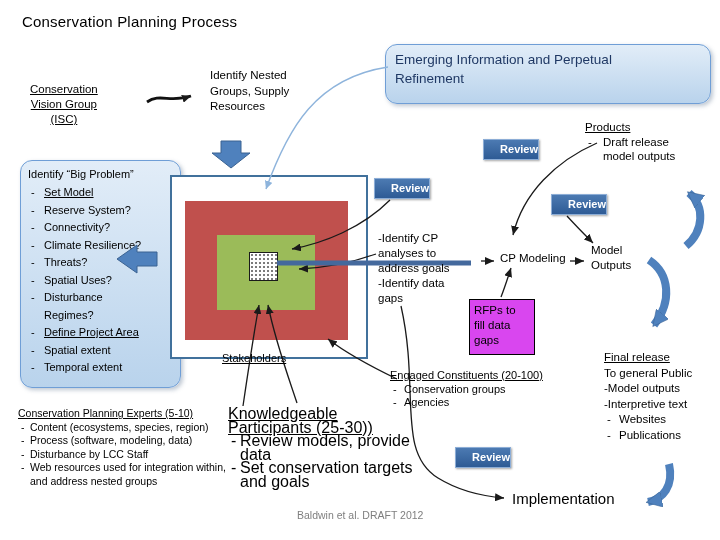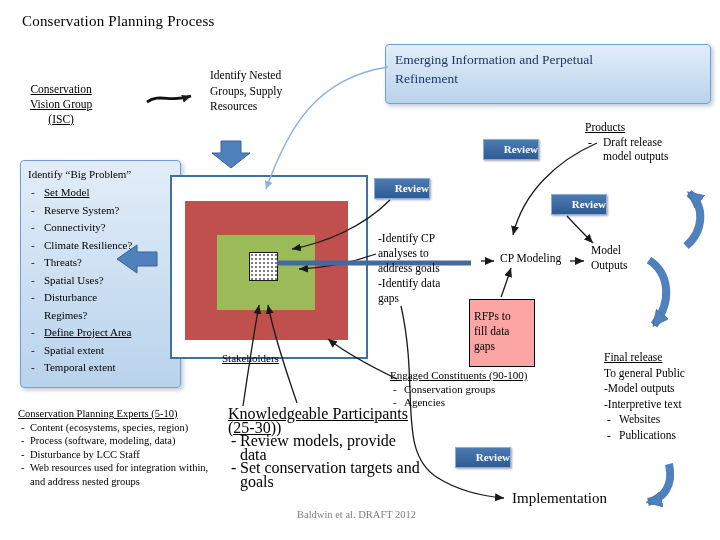--- a/index.html
+++ b/index.html
@@ -1,28 +1,28 @@
 <!DOCTYPE html>
 <html><head>
 <meta charset="utf-8">
 <style>
   html,body { margin:0; padding:0; background:#fff; }
   #stage {
     position:relative; width:720px; height:540px; background:#ffffff;
-    font-family:Liberation Serif, serif; color:#000; overflow:hidden;
+    font-family:Liberation Sans, sans-serif; color:#000; overflow:hidden;
   }
   .abs { position:absolute; }
   .pre { white-space:pre-line; }
   .u { text-decoration:underline; }
 
   .page-title { left:22px; top:13px; font-size:15px; letter-spacing:.2px; }
 
   .bluebox {
     background:linear-gradient(#e2edf8, #b9d3ec);
-    border:1.5px solid #6f9ed6; border-radius:4px;
+    border:1.5px solid #6f9ed6; border-radius:12px;
     box-shadow:2px 2px 4px rgba(110,130,155,.45);
   }
   #emerging-box { left:385px; top:44px; width:306px; height:48px; padding:5px 9px;
     font-size:13.5px; line-height:19px; color:#1f3864; }
 
   #vision-group { left:30px; top:82px; font-size:11.5px; line-height:15px;text-align:center; }
   #nested-groups { left:210px; top:68px; font-size:11.5px; line-height:15.5px; }
 
   #big-problem { left:20px; top:160px; width:150px; height:216px; padding:5px 2px 5px 7px;
     font-size:11px; }
@@ -54,22 +54,22 @@
   #review-3 { left:551px; top:194px; }
   #review-4 { left:455px; top:447px; }
 
   #cp-analyses { left:378px; top:231px; width:105px; font-size:11.5px; line-height:15px; z-index:6; }
   #cp-modeling { left:500px; top:252px; font-size:11.5px; z-index:6; }
   #model-outputs { left:591px; top:243px; font-size:11.5px; line-height:15px; z-index:6; }
 
   #products-block { left:585px; top:120px; font-size:11.5px; line-height:14.5px; width:120px; z-index:6; }
   #products-block .li { padding-left:18px; }
 
-  #rfps-box { left:469px; top:299px; width:56px; height:48px; background:#fca5a5;
-    border:1.5px solid #000; padding:9px 4px; font-size:11.5px; line-height:15px; z-index:6; }
+  #rfps-box { left:469px; top:299px; width:56px; height:48px; background:#d946ef;
+    border:1.5px solid #000; padding:3px 4px; font-size:11.5px; line-height:15px; z-index:6; }
 
   #final-release { left:604px; top:350px; width:118px; font-size:11.5px; line-height:15.5px; z-index:6; }
   #final-release .li { padding-left:15px; }
 
   #engaged { left:390px; top:369px; width:165px; font-size:11px; line-height:13.5px; z-index:6; }
   #engaged .li { padding-left:14px; }
 
   #experts { left:18px; top:407px; width:228px; font-size:10.5px; line-height:13.5px; }
   #experts .li { padding-left:12px; line-height:13.5px; }
 
@@ -148,21 +148,21 @@
   <div class="abs" id="final-release">
     <div class="u">Final release</div>
     <div>To general Public</div>
     <div>-Model outputs</div>
     <div>-Interpretive text</div>
     <div class="li"><span class="dash">-</span><span>Websites</span></div>
     <div class="li"><span class="dash">-</span><span>Publications</span></div>
   </div>
 
   <div class="abs" id="engaged">
-    <div class="u">Engaged Constituents (90-100)</div>
+    <div class="u">Engaged Constituents (20-100)</div>
     <div class="li"><span class="dash">-</span><span>Conservation groups</span></div>
     <div class="li"><span class="dash">-</span><span>Agencies</span></div>
   </div>
 
   <div class="abs" id="experts">
     <div class="u">Conservation Planning Experts (5-10)</div>
     <div class="li"><span class="dash">-</span><span>Content (ecosystems, species, region)</span></div>
     <div class="li"><span class="dash">-</span><span>Process (software, modeling, data)</span></div>
     <div class="li"><span class="dash">-</span><span>Disturbance by LCC Staff</span></div>
     <div class="li"><span class="dash">-</span><span class="pre">Web resources used for integration within,

